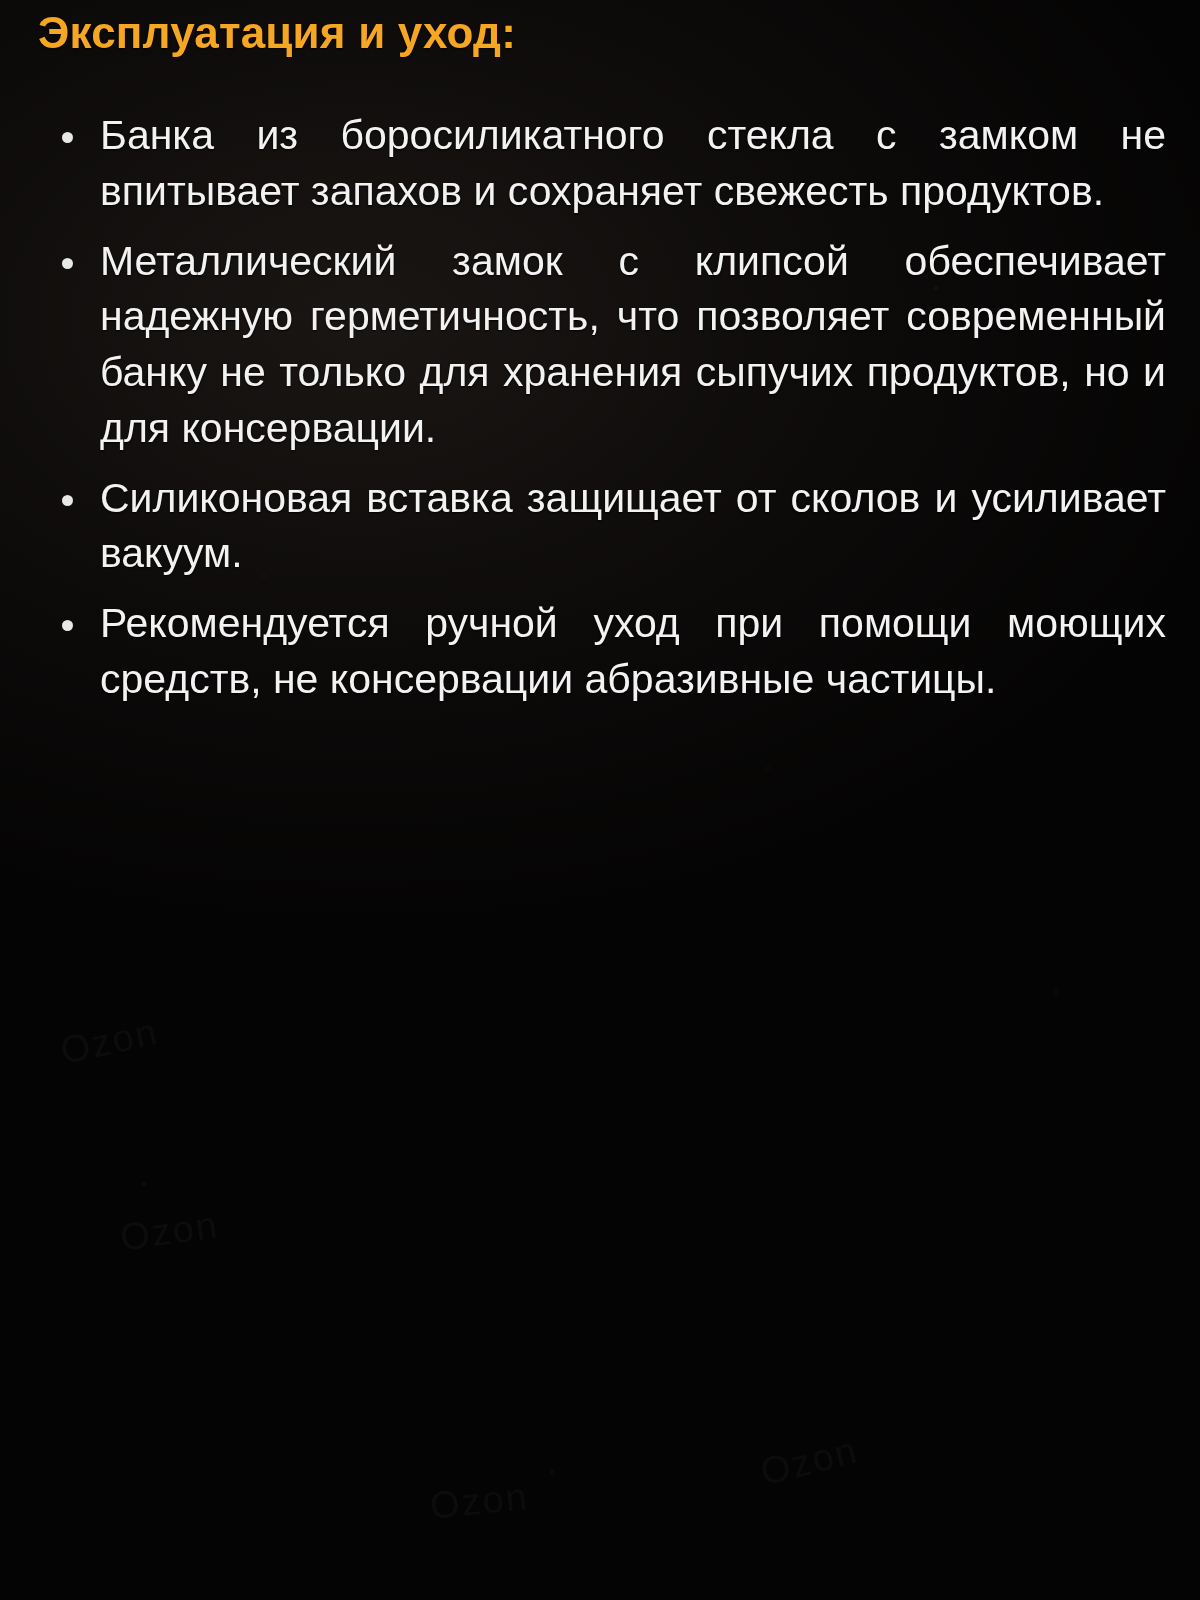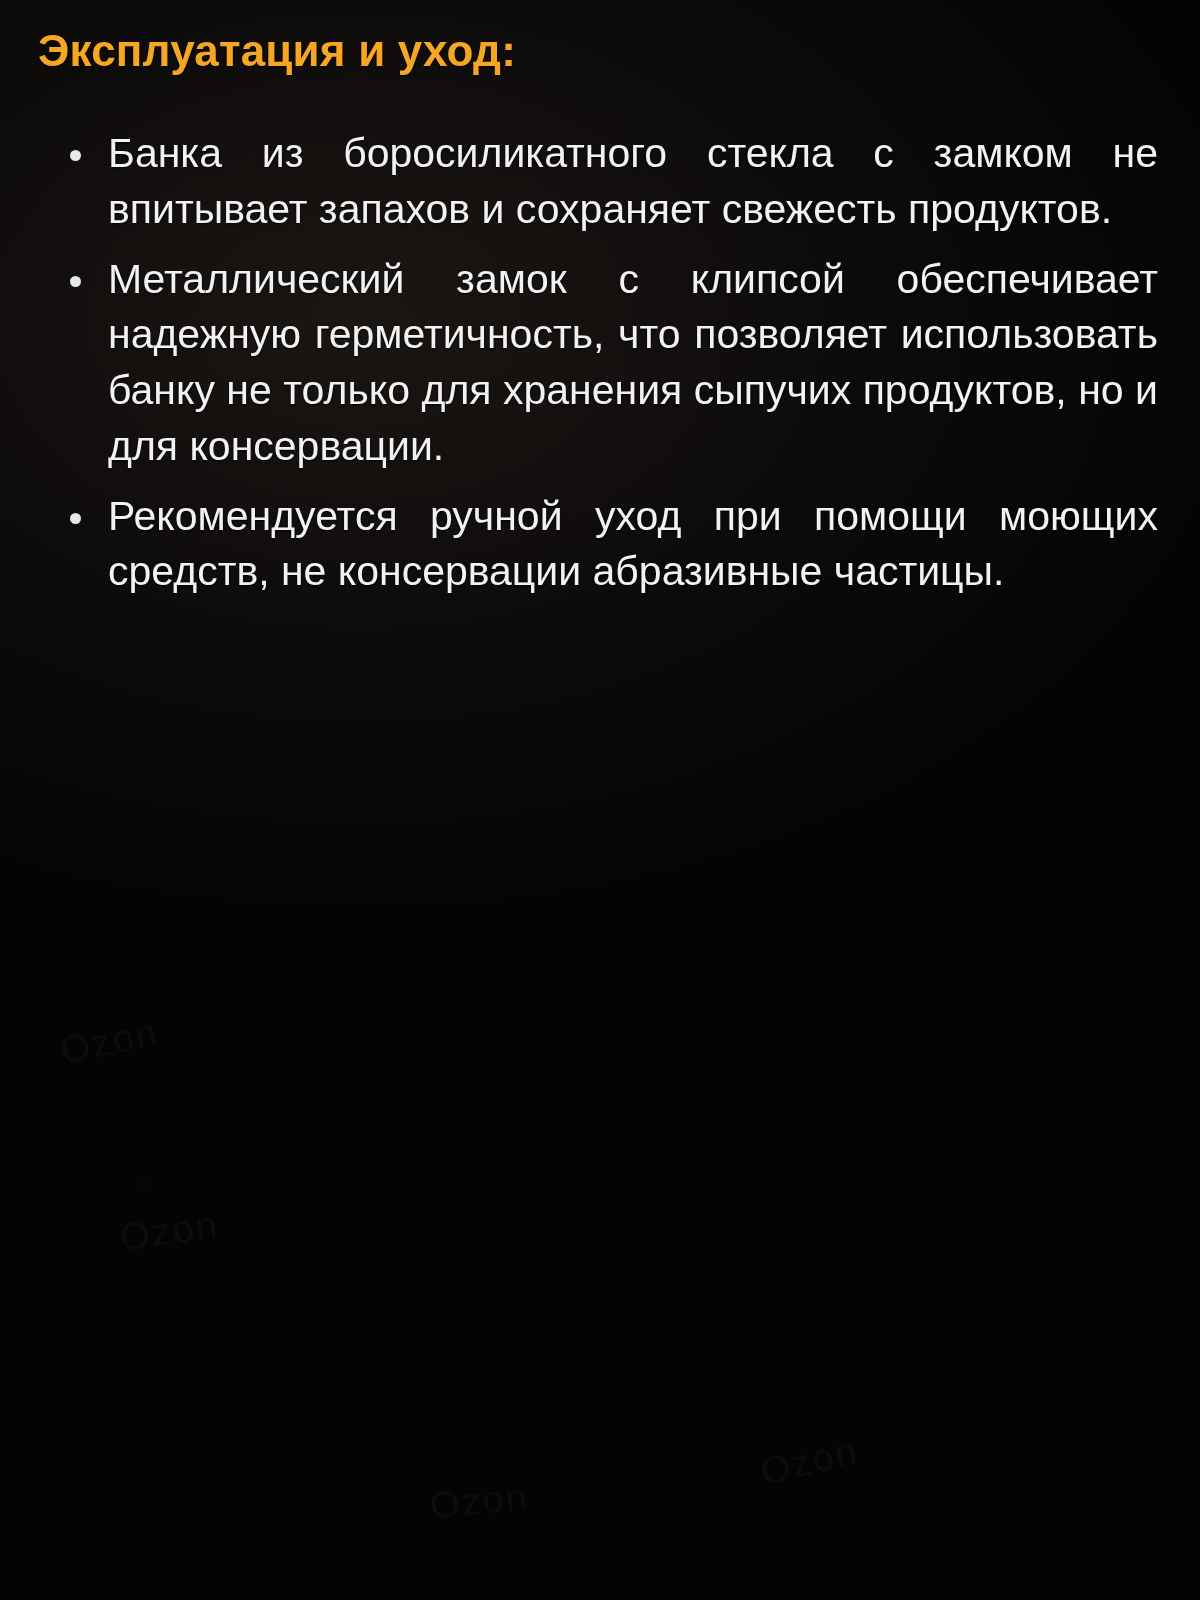--- a/index.html
+++ b/index.html
@@ -43,29 +43,29 @@
   }
 
   .section-heading {
     position: relative;
     z-index: 2;
     font-size: 44px;
     font-weight: bold;
     color: #f5a623;
     letter-spacing: 0.2px;
     line-height: 1.05;
-    margin: 18px 0 52px 12px;
+    margin: 0 0 52px 12px;
     text-shadow: 0 1px 2px rgba(0,0,0,0.8);
   }
 
   .care-list {
     position: relative;
     z-index: 2;
     list-style: none;
-    margin: 8px;
+    margin: 0;
     padding: 0 8px 0 26px;
   }
 
   .care-item {
     position: relative;
     font-size: 41px;
     line-height: 1.36;
     color: #f2f2f2;
     text-align: justify;
     text-justify: inter-word;
@@ -114,20 +114,23 @@
   <div class="faint-watermark wm-c">Ozon</div>
   <div class="faint-watermark wm-d">Ozon</div>
 
   <h1 class="section-heading">Эксплуатация и уход:</h1>
 
   <ul class="care-list">
     <li class="care-item">
       <span>Банка из боросиликатного стекла с замком не впитывает запахов и сохраняет свежесть продуктов.</span>
     </li>
     <li class="care-item">
-      <span>Металлический замок с клипсой обеспечивает надежную герметичность, что позволяет использовать банку не только для хранения сыпучих продуктов, но и для консервации.</span>
+      <span>Металлический замок с клипсой обеспечивает надежную герметичность, что позволяет современный банку не только для хранения сыпучих продуктов, но и для консервации.</span>
+    </li>
+    <li class="care-item">
+      <span>Силиконовая вставка защищает от сколов и усиливает вакуум.</span>
     </li>
     <li class="care-item">
       <span>Рекомендуется ручной уход при помощи моющих средств, не консервации абразивные частицы.</span>
     </li>
   </ul>
 
 </div>
 
 </body></html>

